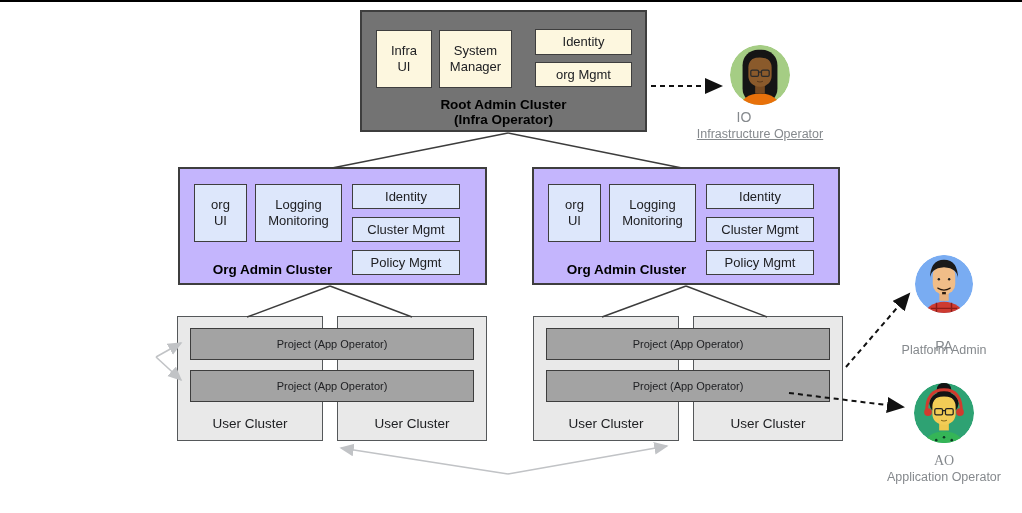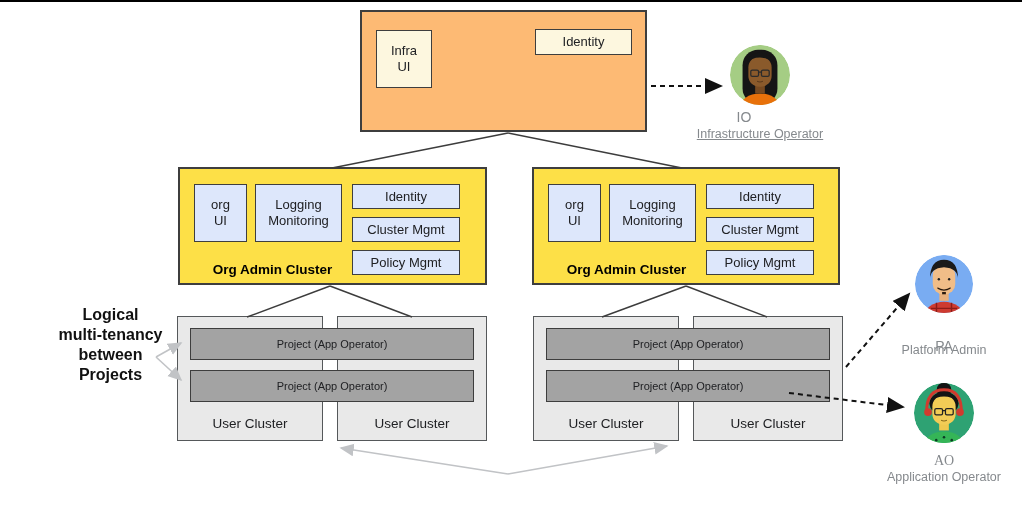--- a/index.html
+++ b/index.html
@@ -4,23 +4,23 @@
 <style>
   html,body{margin:0;padding:0;background:#fff;}
   #canvas{position:relative;width:1022px;height:513px;background:#fff;overflow:hidden;
           font-family:"Liberation Sans",sans-serif;color:#202124;}
   .topbar{position:absolute;left:0;top:0;width:1022px;height:2px;background:#000;}
   .abs{position:absolute;box-sizing:border-box;}
   .cluster{border:2px solid #3E3E3E;}
   .node{border:1.5px solid #3E3E3E;display:flex;align-items:center;justify-content:center;
         text-align:center;font-size:13px;line-height:16px;}
   .pre{white-space:pre-line;}
-  .root-cluster{background:#fdba74;}
+  .root-cluster{background:#737373;}
   .root-node{background:#FDF7DF;}
-  .org-cluster{background:#fde047;}
+  .org-cluster{background:#c4b5fd;}
   .org-node{background:#DDE7FB;}
   .user-cluster{background:#E9E9E9;border:1.5px solid #55585A;}
   .uc-label{position:absolute;left:0;right:0;top:99px;text-align:center;font-size:13.5px;color:#202124;}
   .project{background:#a3a3a3;border:1.5px solid #3E3E3E;display:flex;align-items:center;
            justify-content:center;font-weight:normal;font-size:11px;}
   .cluster-title{position:absolute;font-weight:bold;font-size:13.5px;color:#000;text-align:center;line-height:15px;}
   .annotation{font-weight:bold;color:#111;text-align:center;}
   .caption-abbr{position:absolute;text-align:center;font-size:14px;color:#85898D;}
   .caption-role{position:absolute;text-align:center;font-size:12.5px;color:#85898D;}
   svg.overlay{position:absolute;left:0;top:0;pointer-events:none;z-index:6;}
@@ -28,21 +28,26 @@
 </style>
 </head>
 <body>
 
 <div id="canvas">
   <div class="topbar"></div>
 
   <div class="abs cluster root-cluster" style="left:360px;top:10px;width:287px;height:122px;">
     <div class="abs node root-node pre" style="left:14px;top:18px;width:56px;height:58px;">Infra
 UI</div>
+    <div class="abs node root-node pre" style="left:77px;top:18px;width:73px;height:58px;">System
+Manager</div>
     <div class="abs node root-node" style="left:173px;top:17px;width:97px;height:26px;">Identity</div>
+    <div class="abs node root-node" style="left:173px;top:50px;width:97px;height:25px;">org Mgmt</div>
+    <div class="cluster-title pre" style="left:0;right:0;top:85px;">Root Admin Cluster
+(Infra Operator)</div>
   </div>
 
   <div class="abs cluster org-cluster" style="left:178px;top:167px;width:309px;height:118px;">
     <div class="abs node org-node pre" style="left:14px;top:15px;width:53px;height:58px;">org
 UI</div>
     <div class="abs node org-node pre" style="left:75px;top:15px;width:87px;height:58px;">Logging
 Monitoring</div>
     <div class="abs node org-node" style="left:172px;top:15px;width:108px;height:25px;">Identity</div>
     <div class="abs node org-node" style="left:172px;top:48px;width:108px;height:25px;">Cluster Mgmt</div>
     <div class="abs node org-node" style="left:172px;top:81px;width:108px;height:25px;">Policy Mgmt</div>
@@ -72,24 +77,20 @@
   </div>
   <div class="abs user-cluster" style="left:693px;top:316px;width:150px;height:125px;">
     <div class="uc-label">User Cluster</div>
   </div>
 
   <div class="abs project" style="left:190px;top:328px;width:284px;height:32px;z-index:3;">Project (App Operator)</div>
   <div class="abs project" style="left:190px;top:370px;width:284px;height:32px;z-index:3;">Project (App Operator)</div>
   <div class="abs project" style="left:546px;top:328px;width:284px;height:32px;z-index:3;">Project (App Operator)</div>
   <div class="abs project" style="left:546px;top:370px;width:284px;height:32px;z-index:3;">Project (App Operator)</div>
 
-  <div class="abs annotation pre" style="left:18px;top:305px;width:185px;font-size:16px;line-height:20px;">Logical
-multi-tenancy
-between
-Projects</div>
 
   <div class="avatar" style="left:729px;top:44px;width:62px;height:62px;">
     <svg width="62" height="62" viewBox="0 0 64 64">
       <clipPath id="cio">
           <circle cx="32" cy="32" r="31"></circle>
         </clipPath>
       <g clip-path="url(#cio)">
         <circle cx="32" cy="32" r="31" fill="#A5CD84"></circle>
         <rect x="14" y="6" width="36" height="56" rx="16" fill="#151515"></rect>
         <ellipse cx="32" cy="66" rx="21" ry="15" fill="#E8710A"></ellipse>

